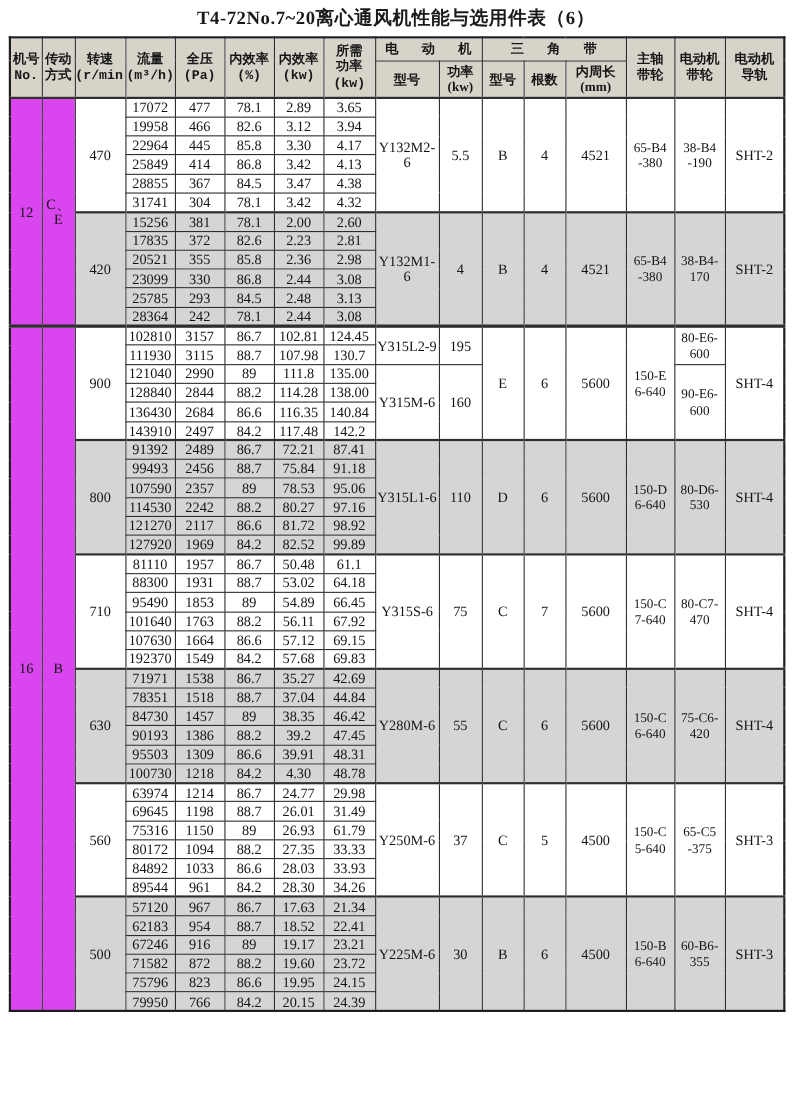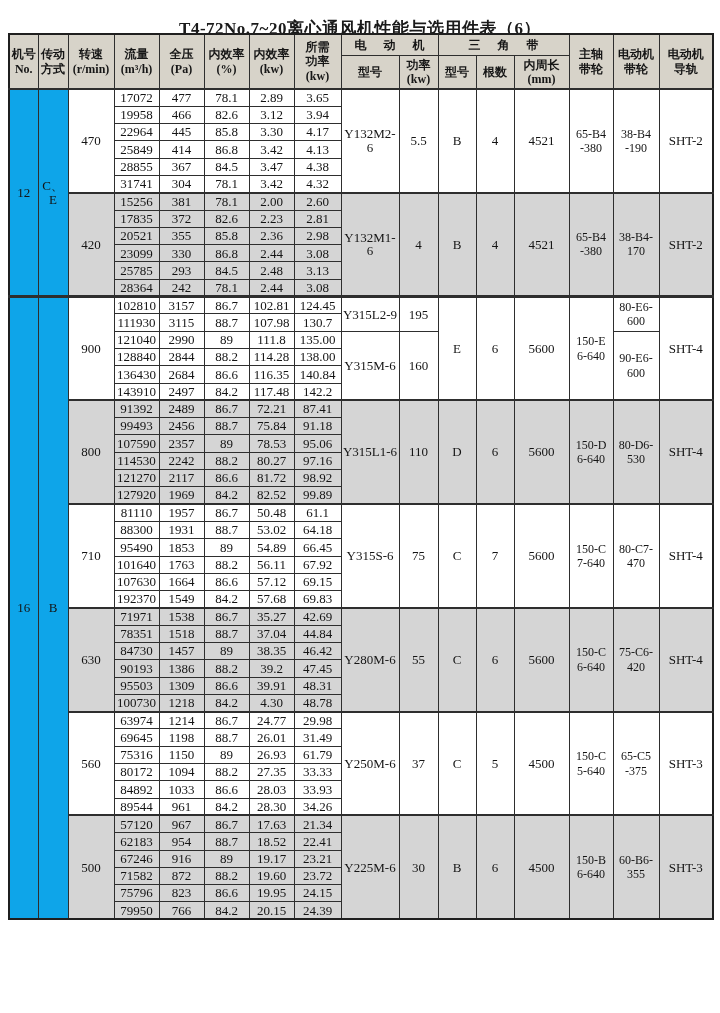--- a/index.html
+++ b/index.html
@@ -2,46 +2,46 @@
 <html><head>
 <meta charset="utf-8">
 <style>
   html,body{margin:0;padding:0;}
   body{
     width:720px;height:1013px;background:#ffffff;
     font-family:"Liberation Serif","DejaVu Serif",serif;color:#141414;
   }
   .page{position:relative;width:720px;height:1013px;background:#ffffff;overflow:hidden;}
   .title{
-    position:absolute;top:17px;left:0;width:720px;text-align:center;
+    position:absolute;top:5px;left:0;width:720px;text-align:center;
     font-size:17px;font-weight:700;letter-spacing:0.5px;color:#1a1a1a;
   }
   table.perf{
     position:absolute;left:8px;top:33px;width:704px;
     border-collapse:collapse;table-layout:fixed;
     border:2px solid #1f1f1f;
   }
   th,td{
     border:1px solid #2e2e2e;text-align:center;vertical-align:middle;
     padding:0;overflow:hidden;
   }
   thead th{
     background:#d7d3c9;font-size:12px;font-weight:600;line-height:1.18;
     white-space:pre-line;color:#161616;
   }
-  tr.h1{height:21px;}
+  tr.h1{height:21px;font-family:Liberation Mono, monospace;}
   tr.h2{height:34px;}
   th.grp{letter-spacing:7px;text-indent:7px;}
   tbody tr{height:17.3px;}
   tbody td{font-size:13px;line-height:1.05;}
   td.s{background:#d5d5d5;}
   td.bt{border-top-width:2px;}
   td.st{border-top-width:3px;}
   td.wrap{white-space:pre-line;font-size:12px;line-height:1.2;}
-  td.mach{font-size:13px;background:#0ea5e9;}
+  td.mach{font-size:13px;background:#d946ef;}
 </style>
 </head>
 <body>
 
 <div class="page">
   <div class="title">T4-72No.7~20离心通风机性能与选用件表（6）</div>
 
   <table class="perf">
     <colgroup>
       <col style="width:29px">

